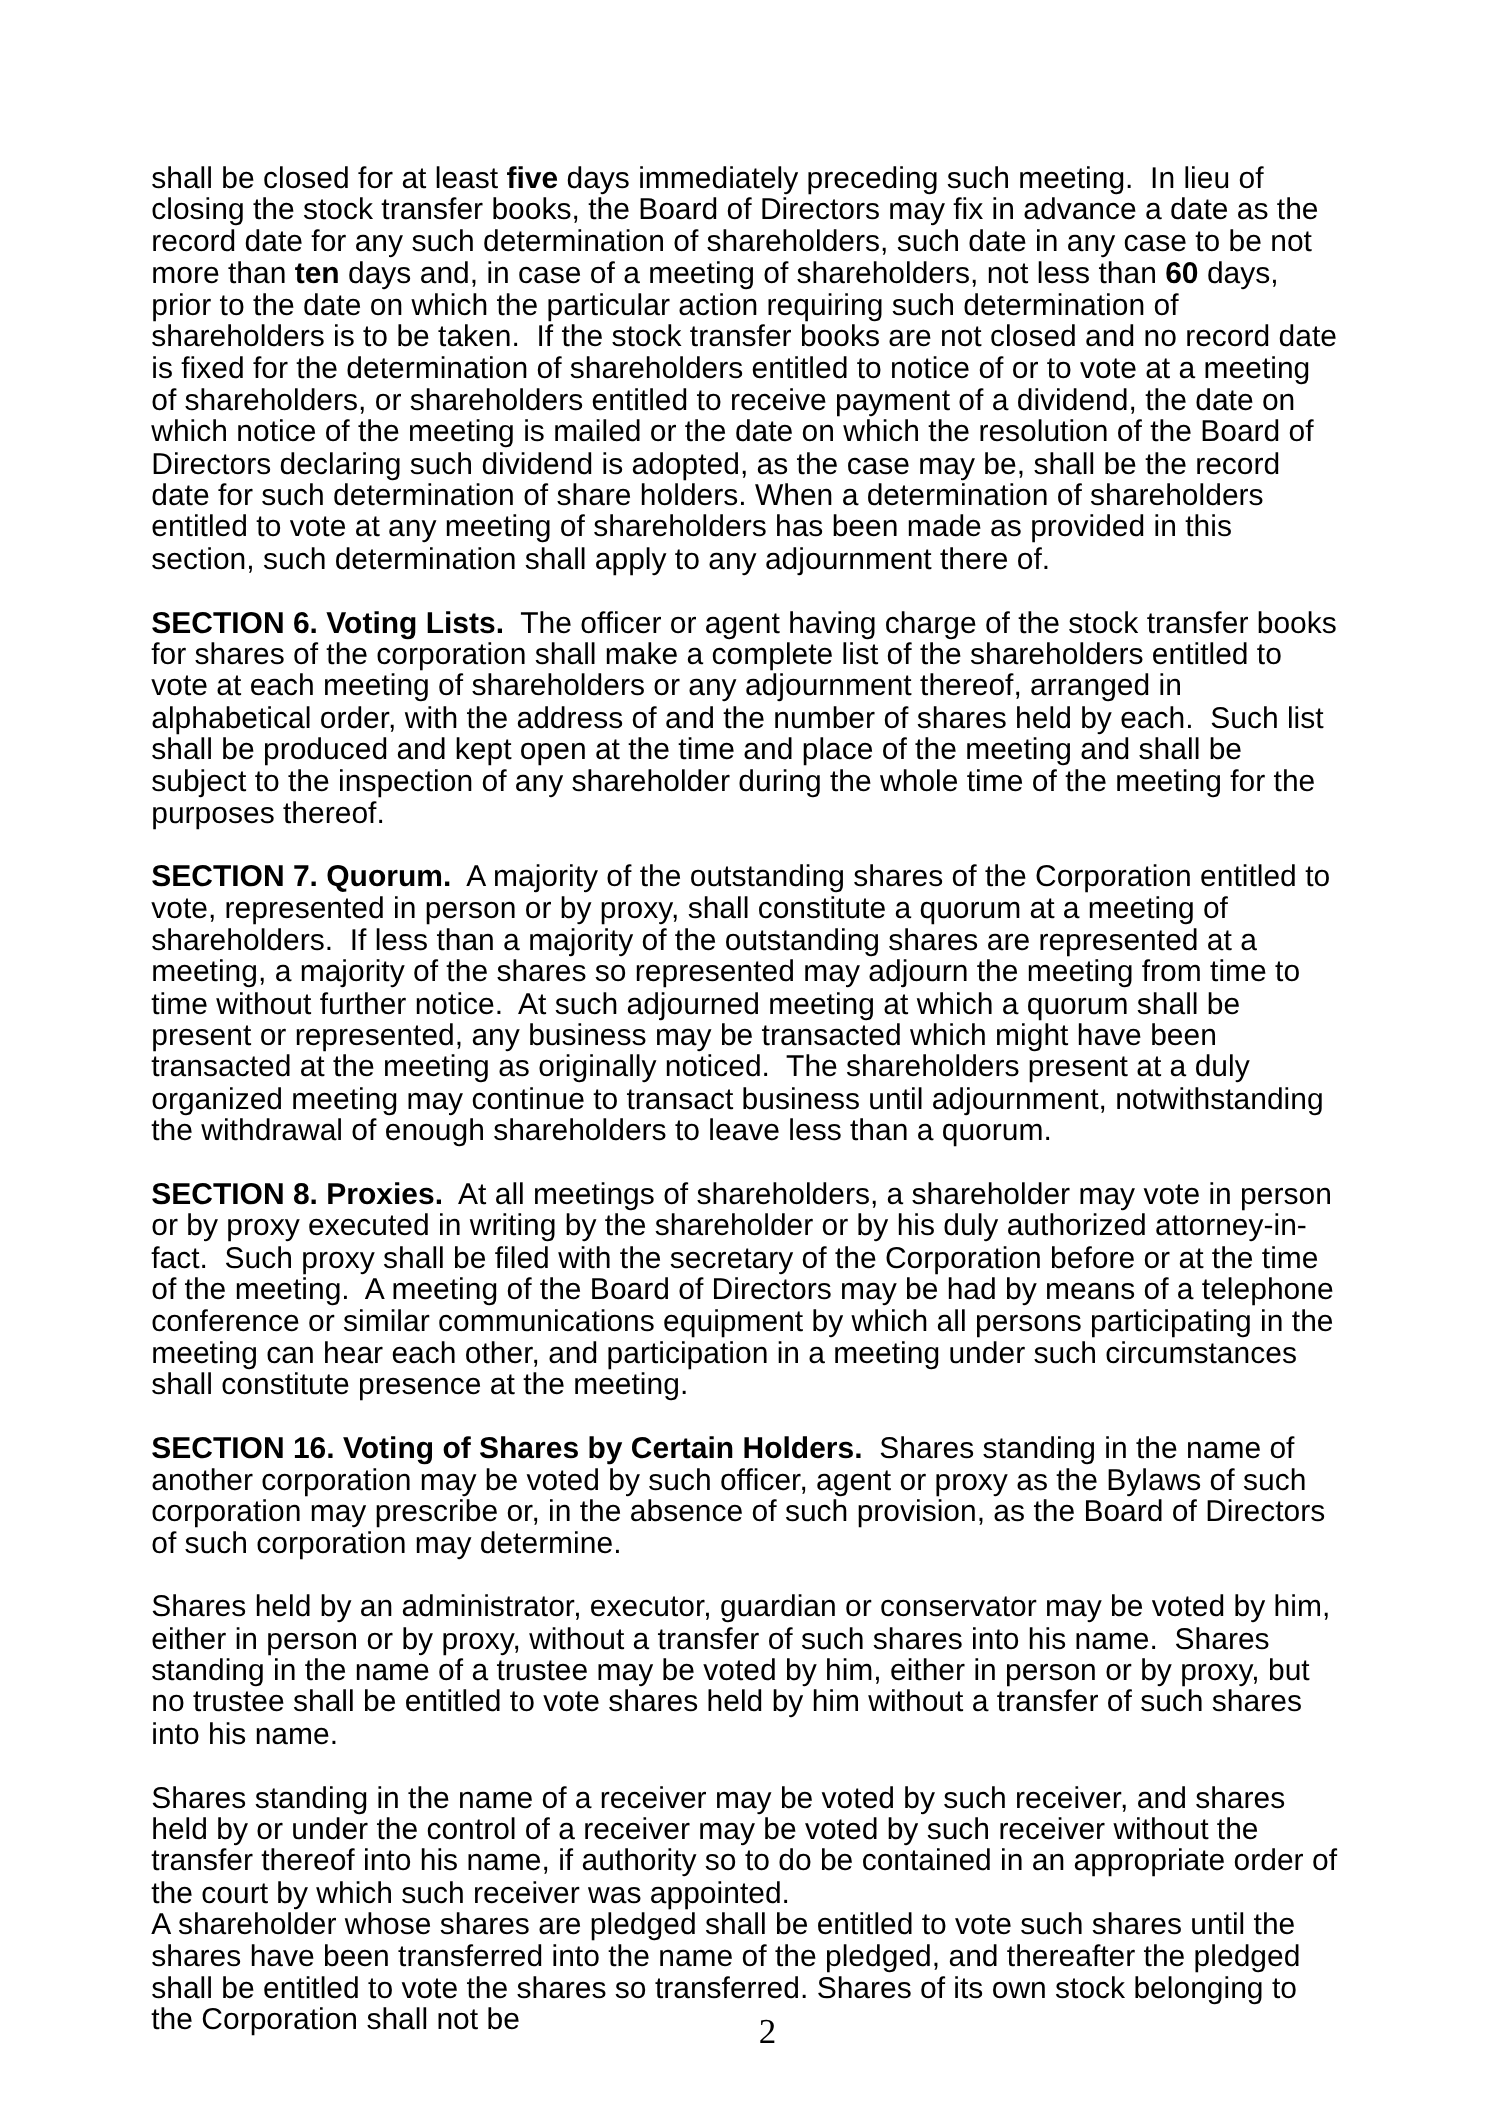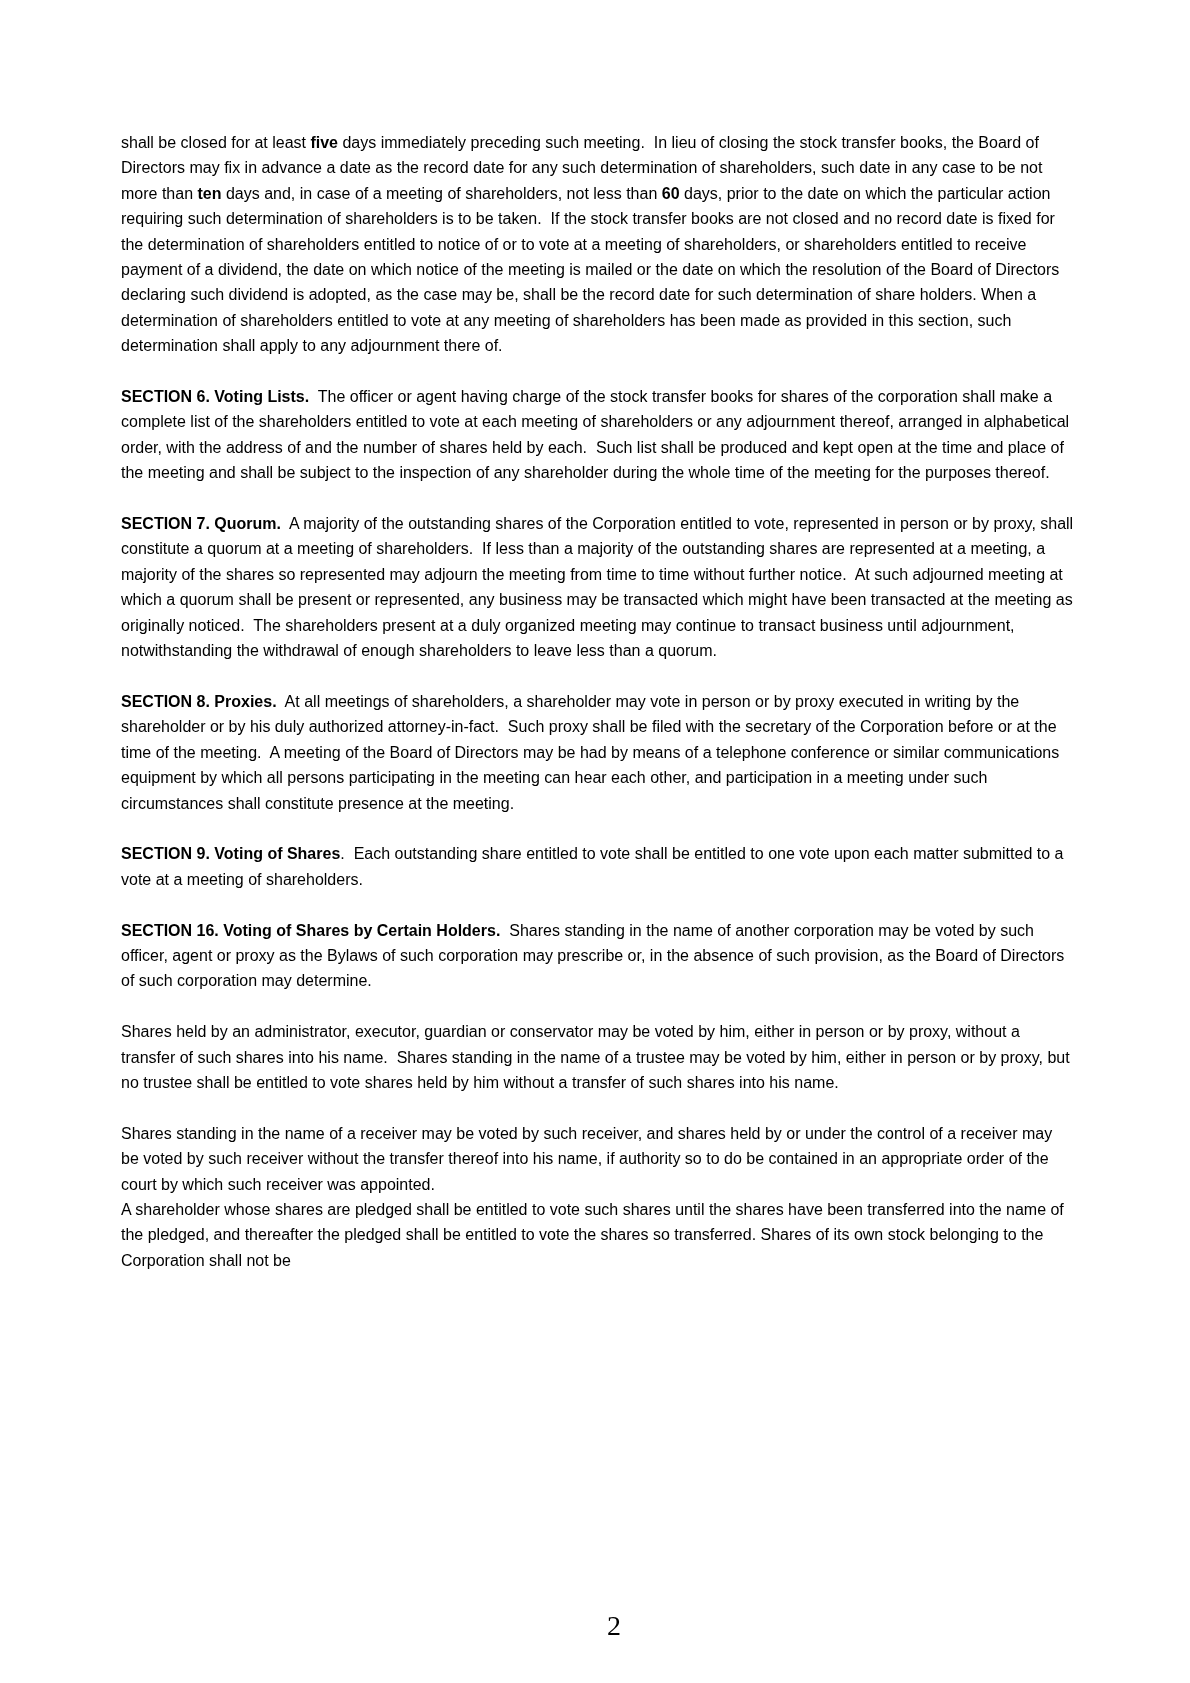--- a/index.html
+++ b/index.html
@@ -17,21 +17,21 @@
     color: #000000;
   }
   .content {
     position: absolute;
     left: 121px;
     top: 130px;
     width: 953px;
   }
   .para {
     margin: 0 0 25.4px 0;
-    font-size: 16px;
+    font-size: 24px;
     line-height: 25.4px;
     white-space: pre-wrap;
     text-align: left;
   }
   .para:last-child { margin-bottom: 0; }
   .b { font-weight: bold; }
   .footer {
     position: absolute;
     top: 1611px;
     left: 38px;
@@ -45,20 +45,19 @@
 </style>
 </head>
 <body>
 
 <div class="page">
   <div class="content">
       <p class="para"><span>shall be closed for at least </span><span class="b">five</span><span> days immediately preceding such meeting.  In lieu of closing the stock transfer books, the Board of Directors may fix in advance a date as the record date for any such determination of shareholders, such date in any case to be not more than </span><span class="b">ten</span><span> days and, in case of a meeting of shareholders, not less than </span><span class="b">60</span><span> days, prior to the date on which the particular action requiring such determination of shareholders is to be taken.  If the stock transfer books are not closed and no record date is fixed for the determination of shareholders entitled to notice of or to vote at a meeting of shareholders, or shareholders entitled to receive payment of a dividend, the date on which notice of the meeting is mailed or the date on which the resolution of the Board of Directors declaring such dividend is adopted, as the case may be, shall be the record date for such determination of share holders. When a determination of shareholders entitled to vote at any meeting of shareholders has been made as provided in this section, such determination shall apply to any adjournment there of.</span></p>
       <p class="para"><span class="b">SECTION 6. Voting Lists.</span><span>  The officer or agent having charge of the stock transfer books for shares of the corporation shall make a complete list of the shareholders entitled to vote at each meeting of shareholders or any adjournment thereof, arranged in alphabetical order, with the address of and the number of shares held by each.  Such list shall be produced and kept open at the time and place of the meeting and shall be subject to the inspection of any shareholder during the whole time of the meeting for the purposes thereof.</span></p>
       <p class="para"><span class="b">SECTION 7. Quorum.</span><span>  A majority of the outstanding shares of the Corporation entitled to vote, represented in person or by proxy, shall constitute a quorum at a meeting of shareholders.  If less than a majority of the outstanding shares are represented at a meeting, a majority of the shares so represented may adjourn the meeting from time to time without further notice.  At such adjourned meeting at which a quorum shall be present or represented, any business may be transacted which might have been transacted at the meeting as originally noticed.  The shareholders present at a duly organized meeting may continue to transact business until adjournment, notwithstanding the withdrawal of enough shareholders to leave less than a quorum.</span></p>
       <p class="para"><span class="b">SECTION 8. Proxies.</span><span>  At all meetings of shareholders, a shareholder may vote in person or by proxy executed in writing by the shareholder or by his duly authorized attorney-in-fact.  Such proxy shall be filed with the secretary of the Corporation before or at the time of the meeting.  A meeting of the Board of Directors may be had by means of a telephone conference or similar communications equipment by which all persons participating in the meeting can hear each other, and participation in a meeting under such circumstances shall constitute presence at the meeting.</span></p>
-      <p class="para"><span class="b">SECTION 9. Voting of Shares</span><span>.  Each outstanding share entitled to vote shall be entitled to one vote upon each matter submitted to a vote at a meeting of shareholders.</span></p>
       <p class="para"><span class="b">SECTION 16. Voting of Shares by Certain Holders.</span><span>  Shares standing in the name of another corporation may be voted by such officer, agent or proxy as the Bylaws of such corporation may prescribe or, in the absence of such provision, as the Board of Directors of such corporation may determine.</span></p>
       <p class="para"><span>Shares held by an administrator, executor, guardian or conservator may be voted by him, either in person or by proxy, without a transfer of such shares into his name.  Shares standing in the name of a trustee may be voted by him, either in person or by proxy, but no trustee shall be entitled to vote shares held by him without a transfer of such shares into his name.</span></p>
       <p class="para"><span>Shares standing in the name of a receiver may be voted by such receiver, and shares held by or under the control of a receiver may be voted by such receiver without the transfer thereof into his name, if authority so to do be contained in an appropriate order of the court by which such receiver was appointed.
 A shareholder whose shares are pledged shall be entitled to vote such shares until the shares have been transferred into the name of the pledged, and thereafter the pledged shall be entitled to vote the shares so transferred. Shares of its own stock belonging to the Corporation shall not be</span></p>
     </div>
   <div class="footer">2</div>
 </div>
 
 </body></html>

